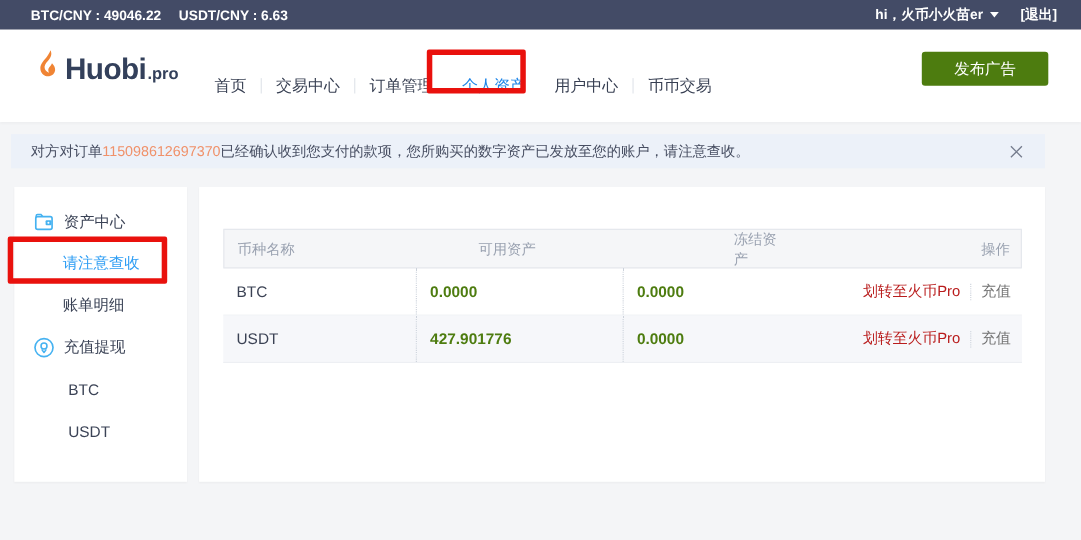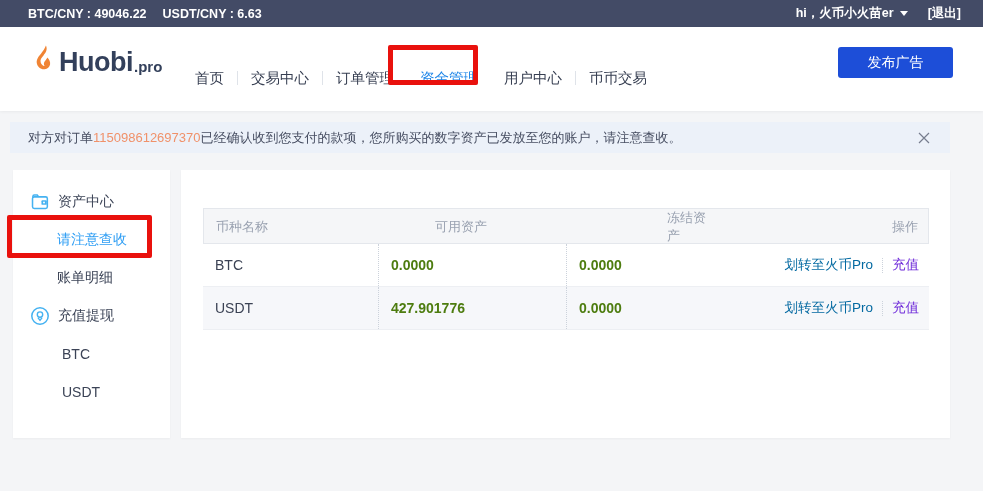--- a/index.html
+++ b/index.html
@@ -20,21 +20,21 @@
   .header { position:absolute; top:27px; left:0; right:0; height:84px; background:#fff;
             box-shadow:0 1px 3px rgba(0,0,0,0.05); }
   .logo { position:absolute; left:33px; top:17px; display:flex; align-items:flex-end; cursor:pointer; }
   .logo-name { font-size:27px; font-weight:bold; color:#33405b; line-height:0.95; letter-spacing:-0.5px; margin-left:5px; }
   .logo-suffix { font-size:15px; font-weight:bold; color:#33405b; margin-left:1px; margin-bottom:1px; }
   .nav { position:absolute; left:195px; top:0; height:68px; display:flex; align-items:center; font-size:14.5px; color:#373f52;margin-top:17px; }
   .nav-item { padding:0 13px; cursor:pointer; white-space:nowrap; }
   .nav-item:first-child { padding-left:0; }
   .nav-item.active { color:#1f86e8; }
   .nav-divider { width:1px; height:14px; background:#dfe3e9; }
-  .publish-btn { position:absolute; right:30px; top:20px; width:115px; height:31px; background:#1d4ed8;
+  .publish-btn { position:absolute; right:30px; top:20px; width:115px; height:31px; background:#4d7c0f;
                  color:#fff; font-size:14px; border:none; border-radius:3px; cursor:pointer;
                  font-family:inherit; }
 
   
   .notice { position:absolute; left:10px; top:122px; width:940px; height:31px; background:#ecf1f9;
             display:flex; align-items:center; padding:0 20px 0 18px; font-size:13px; color:#474e62; }
   .notice .order { color:#f0916a; cursor:pointer; }
   .notice-close { margin-left:auto; cursor:pointer; display:flex; align-items:center; }
 
   
@@ -56,22 +56,22 @@
   .th { padding-left:12px; }
   .th.right { text-align:right; padding-right:10px; padding-left:0; }
   .trow { height:43px; border-bottom:1px solid #edeff3; font-size:14px; }
   .trow.alt { background:#f6f7fa; }
   .td { padding-left:12px; }
   .td.cur { color:#3b4254; }
   .td.val { font-weight:bold; color:#4d7c0f; }
   .trow .td:nth-child(2), .trow .td:nth-child(3) { border-left:1px dotted #ccd2db; height:100%; display:flex; align-items:center; }
   .td.actions { display:flex; justify-content:flex-end; align-items:center; gap:9px;
                 padding-right:10px; padding-left:0; font-size:13.5px; height:100%; }
-  .link-green { color:#0369a1; cursor:pointer; }
-  .link-red { color:#6d28d9; cursor:pointer; }
+  .link-green { color:#b91c1c; cursor:pointer; }
+  .link-red { color:#737373; cursor:pointer; }
   .action-divider { width:0; height:15px; border-left:1px dotted #ccd2db; }
 
   
   .anno { position:absolute; border:5px solid #e9110d; border-radius:2px; pointer-events:none; }
   .anno-nav { left:388px; top:45px; width:90px; height:40px; }
   .anno-side { left:7px; top:215px; width:145px; height:43px; }
 </style>
 </head>
 <body>
 
@@ -102,21 +102,21 @@
       <span class="logo-name">Huobi</span>
       <span class="logo-suffix">.pro</span>
     </div>
 
     <nav class="nav">
       <span class="nav-item">首页</span>
       <span class="nav-divider"></span>
       <span class="nav-item">交易中心</span>
       <span class="nav-divider"></span>
       <span class="nav-item">订单管理</span>
-      <span class="nav-item active">资金管理</span>
+      <span class="nav-item active">个人资产</span>
       <span class="nav-item">用户中心</span>
       <span class="nav-divider"></span>
       <span class="nav-item">币币交易</span>
     </nav>
 
     <button class="publish-btn">发布广告</button>
   </div>
 
   <div class="notice">
     <span>对方对订单 </span>

